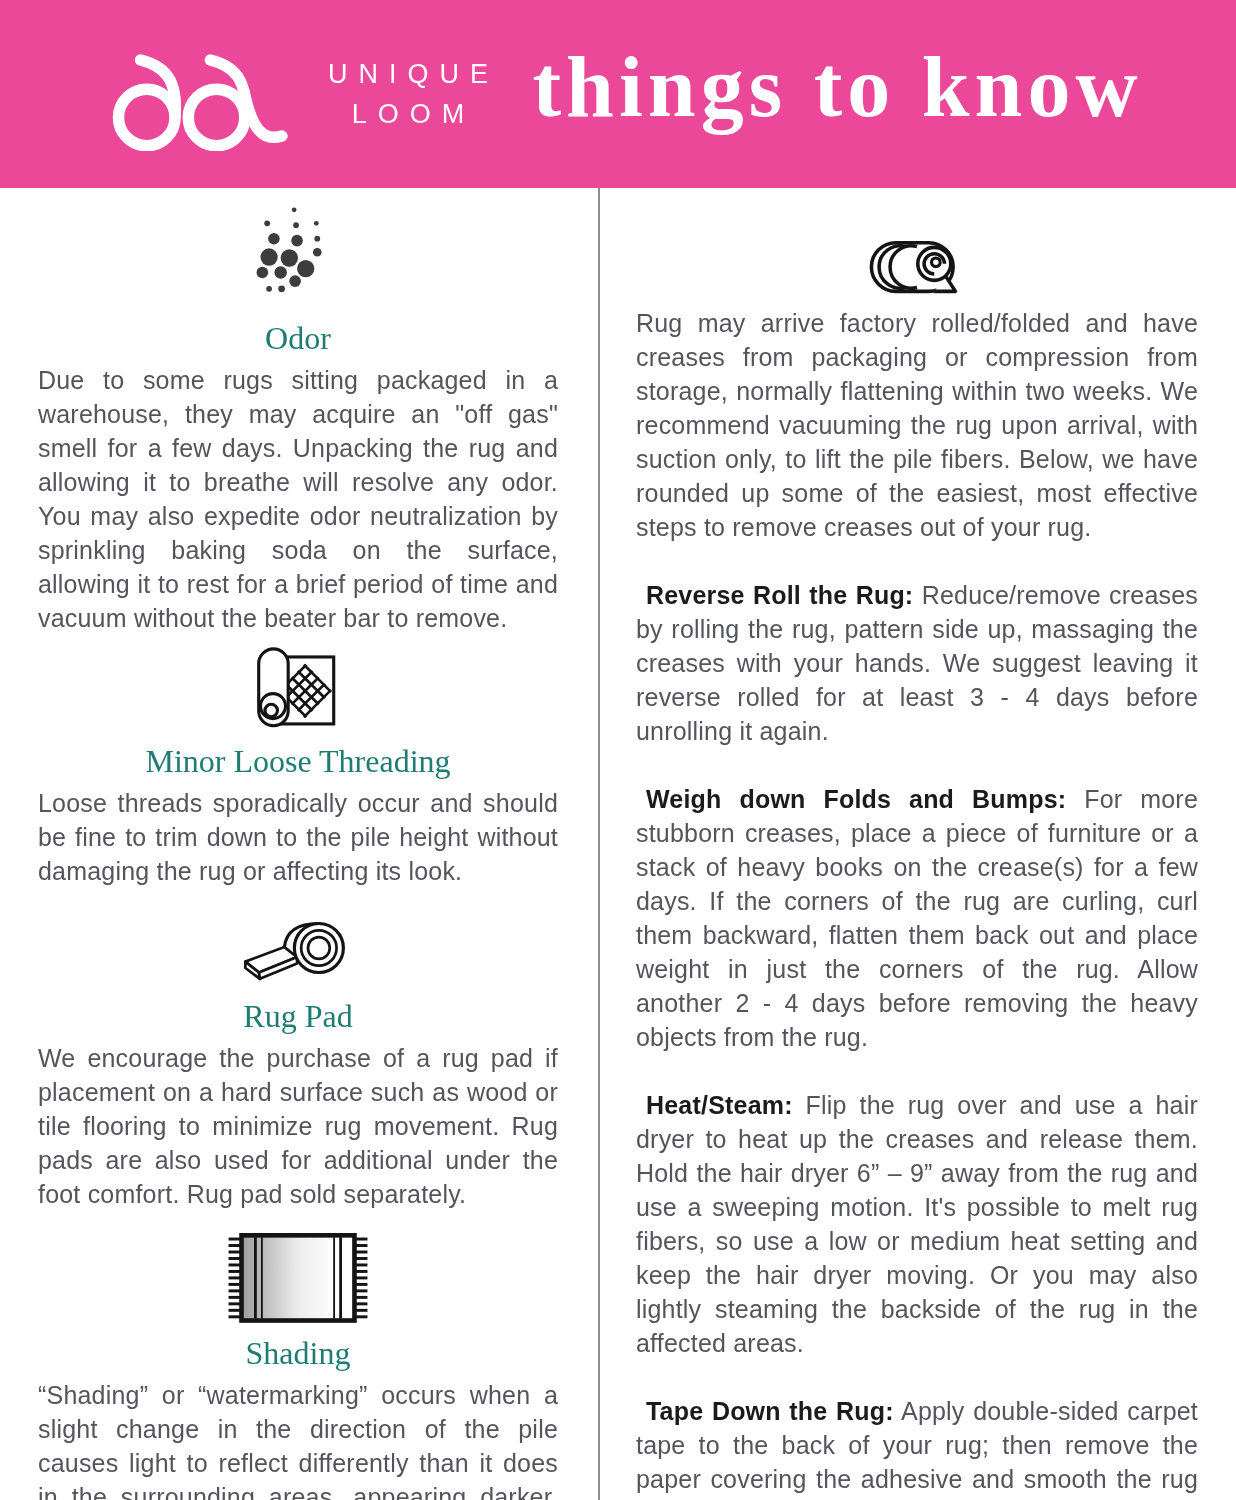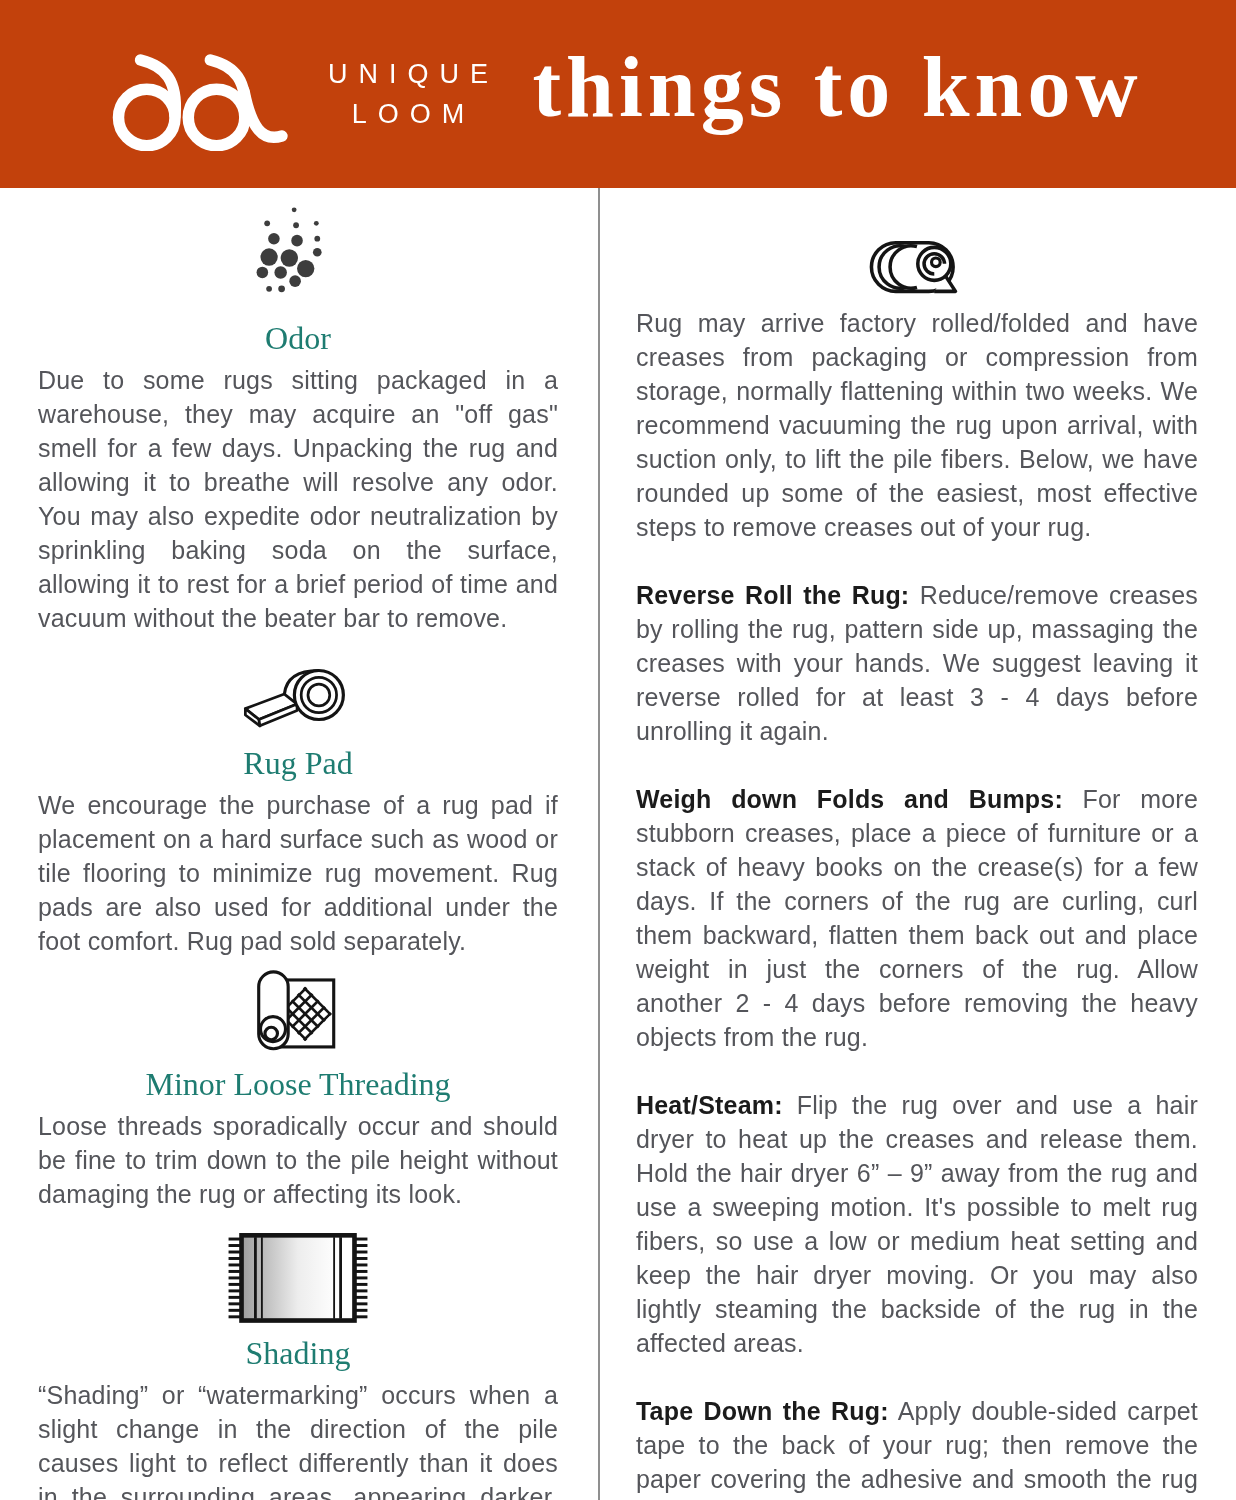--- a/index.html
+++ b/index.html
@@ -1,19 +1,19 @@
 <!DOCTYPE html>
 <html><head>
 <meta charset="utf-8">
 <style>
   html,body{margin:0;padding:0;width:1236px;height:1500px;overflow:hidden;background:#ffffff;}
   body{font-family:"Liberation Sans","DejaVu Sans",sans-serif;}
 
   
-  .header{height:188px;background:#c2410c;display:flex;align-items:center;
+  .header{height:188px;background:#ec4899;display:flex;align-items:center;
           padding:0 40px 0 92px;box-sizing:border-box;}
   .logo-wrap{display:flex;align-items:center;}
   .logo-svg{width:212px;height:106px;display:block;margin-top:8px;}
   .brand{color:#ffffff;font-size:27px;letter-spacing:11px;line-height:1.5;
          margin-left:24px;text-align:center;font-weight:400;}
   .page-title{flex:1;text-align:center;color:#ffffff;
               font-family:"Liberation Serif","DejaVu Serif",serif;
               font-size:86px;font-weight:700;letter-spacing:5px;margin:0 20px 14px 0;}
 
   
@@ -28,21 +28,21 @@
   .body-text{text-align:justify;color:#54555A;font-size:25px;line-height:34px;
              margin:0;letter-spacing:0.2px;}
   .icon{display:flex;justify-content:center;}
   .icon-odor{margin-top:0;}
   .icon-thread{margin-top:10px;}
   .icon-pad{margin-top:18px;}
   .icon-shade{margin-top:16px;}
   .icon-crease{margin-top:6px;margin-bottom:6px;}
 
   .tip{margin-top:34px;}
-  .tip-label{color:#1b1b1b;font-weight:bold;}
+  .tip-label{color:#1b1b1b;font-weight:bold;margin-left:10px;}
 </style>
 </head>
 <body>
 
 <div class="header">
   <div class="logo-wrap">
     <svg class="logo-svg" viewBox="0 0 220 120">
       <g fill="none" stroke="#ffffff" stroke-width="13" stroke-linecap="round">
         <circle cx="52" cy="82" r="32"></circle>
         <path d="M84 80 C87 40 73 24 45 17"></path>
@@ -84,38 +84,20 @@
             <circle cx="25" cy="88" r="3"></circle>
               <circle cx="38" cy="88" r="3.5"></circle>
           </g>
         </svg>
       </div>
       <h2 class="sec-title">Odor</h2>
       <p class="body-text">Due to some rugs sitting packaged in a warehouse, they may acquire an "off gas" smell for a few days. Unpacking the rug and allowing it to breathe will resolve any odor. You may also expedite odor neutralization by sprinkling baking soda on the surface, allowing it to rest for a brief period of time and vacuum without the beater bar to remove.</p>
     </div>
 
     <div class="sec">
-      <div class="icon icon-pad">
-        <svg width="118" height="84" viewBox="0 0 130 92">
-          <g fill="#ffffff" stroke="#141414" stroke-width="3" stroke-linejoin="round">
-            <path d="M7 61 L50 45 L64 56 L22 73 Z"></path>
-            <path d="M7 61 L7 68 L23 80 L22 73 Z"></path>
-            <path d="M23 80 L64 63 L64 56 L22 73 Z"></path>
-          </g>
-          <path d="M50 45 C52 26 66 19 88 19" fill="none" stroke="#141414" stroke-width="3.5"></path>
-          <circle cx="88" cy="46" r="27" fill="#ffffff" stroke="#141414" stroke-width="3.5"></circle>
-          <circle cx="88" cy="46" r="19.5" fill="none" stroke="#141414" stroke-width="3"></circle>
-          <circle cx="88" cy="46" r="12" fill="none" stroke="#141414" stroke-width="3"></circle>
-        </svg>
-      </div>
-      <h2 class="sec-title">Rug Pad</h2>
-      <p class="body-text">We encourage the purchase of a rug pad if placement on a hard surface such as wood or tile flooring to minimize rug movement. Rug pads are also used for additional under the foot comfort. Rug pad sold separately.</p>
-    </div>
-
-    <div class="sec">
       <div class="icon icon-thread">
         <svg width="100" height="90" viewBox="0 0 112 100">
           <defs>
             <clipPath id="dia">
                 <polygon points="64,20 94,51 64,82 34,51"></polygon>
               </clipPath>
           </defs>
           <rect x="34" y="13" width="62" height="75" fill="#ffffff" stroke="#141414" stroke-width="3.5"></rect>
           <g clip-path="url(#dia)" stroke="#141414" stroke-width="3">
             <line x1="0" y1="-41" x2="112" y2="71"></line>
@@ -129,20 +111,38 @@
               <line x1="0" y1="129" x2="112" y2="17"></line>
             <line x1="0" y1="143" x2="112" y2="31"></line>
           </g>
           <rect x="12" y="4" width="33" height="86" rx="16.5" fill="#ffffff" stroke="#141414" stroke-width="3.5"></rect>
           <circle cx="28" cy="68" r="14" fill="#ffffff" stroke="#141414" stroke-width="3.5"></circle>
           <circle cx="26" cy="73" r="7" fill="#ffffff" stroke="#141414" stroke-width="3.5"></circle>
         </svg>
       </div>
       <h2 class="sec-title">Minor Loose Threading</h2>
       <p class="body-text">Loose threads sporadically occur and should be fine to trim down to the pile height without damaging the rug or affecting its look.</p>
+    </div>
+
+    <div class="sec">
+      <div class="icon icon-pad">
+        <svg width="118" height="84" viewBox="0 0 130 92">
+          <g fill="#ffffff" stroke="#141414" stroke-width="3" stroke-linejoin="round">
+            <path d="M7 61 L50 45 L64 56 L22 73 Z"></path>
+            <path d="M7 61 L7 68 L23 80 L22 73 Z"></path>
+            <path d="M23 80 L64 63 L64 56 L22 73 Z"></path>
+          </g>
+          <path d="M50 45 C52 26 66 19 88 19" fill="none" stroke="#141414" stroke-width="3.5"></path>
+          <circle cx="88" cy="46" r="27" fill="#ffffff" stroke="#141414" stroke-width="3.5"></circle>
+          <circle cx="88" cy="46" r="19.5" fill="none" stroke="#141414" stroke-width="3"></circle>
+          <circle cx="88" cy="46" r="12" fill="none" stroke="#141414" stroke-width="3"></circle>
+        </svg>
+      </div>
+      <h2 class="sec-title">Rug Pad</h2>
+      <p class="body-text">We encourage the purchase of a rug pad if placement on a hard surface such as wood or tile flooring to minimize rug movement. Rug pads are also used for additional under the foot comfort. Rug pad sold separately.</p>
     </div>
 
     <div class="sec">
       <div class="icon icon-shade">
         <svg width="150" height="100" viewBox="0 0 160 108">
           <defs>
             <linearGradient id="sg" x1="0" y1="0" x2="1" y2="0">
               <stop offset="0" stop-color="#9d9d9d"></stop>
               <stop offset="0.5" stop-color="#ededed"></stop>
               <stop offset="0.85" stop-color="#ffffff"></stop>

